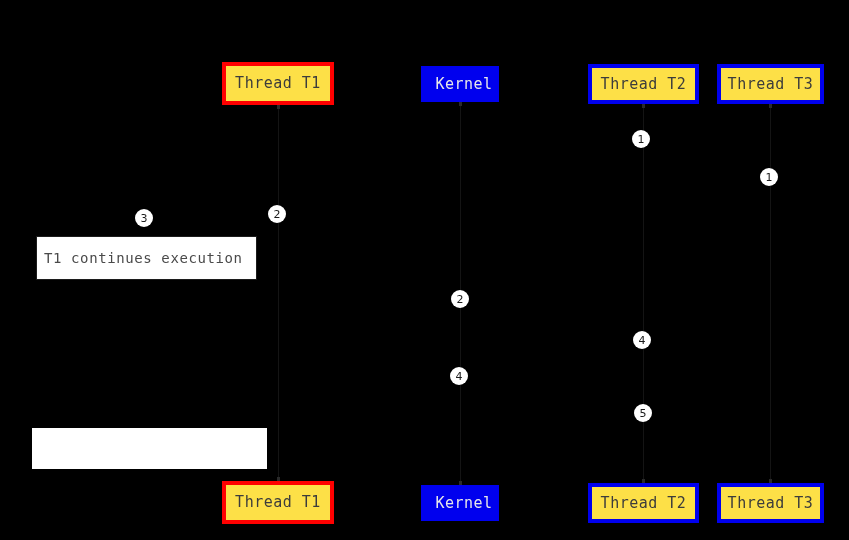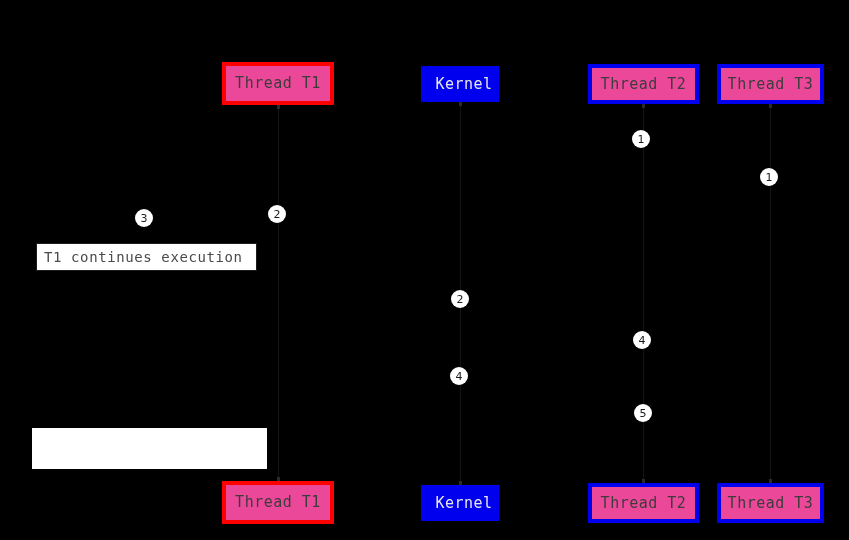--- a/index.html
+++ b/index.html
@@ -26,21 +26,21 @@
     display: flex;
     align-items: center;
     justify-content: center;
     font-family: "DejaVu Sans Mono", monospace;
     font-size: 15px;
     letter-spacing: 0.5px;
     white-space: nowrap;
     line-height: 1;
   }
   .participant.outlined {
-    background: #ec4899;
+    background: #fde047;
     color: #3c3c3c;
     text-align: right;
   }
   .participant.filled {
     color: #e8e8e8;
     padding-left: 8px;
   }
 
   
   .lifeline {
@@ -126,21 +126,21 @@
       </div>
       <div class="participant outlined" style="left: 717px; top: 64px; width: 107px; height: 40px; border: 4px solid rgb(0, 0, 238);">
         <span>Thread T3</span>
       </div>
     </div>
 
   <div id="blankboxes-layer">
       <div class="blankbox" style="left: 32px; top: 428px; width: 235px; height: 41px;"></div>
     </div>
   <div id="notes-layer">
-      <div class="note" style="left: 36px; top: 243px; width: 221px; height: 28px;">
+      <div class="note" style="left: 36px; top: 236px; width: 221px; height: 44px;">
         <span>T1 continues execution</span>
       </div>
     </div>
 
   <div id="badges-layer">
       <div class="badge" style="left: 632px; top: 130px;">
         <span>1</span>
       </div>
       <div class="badge" style="left: 760px; top: 168px;">
         <span>1</span>

